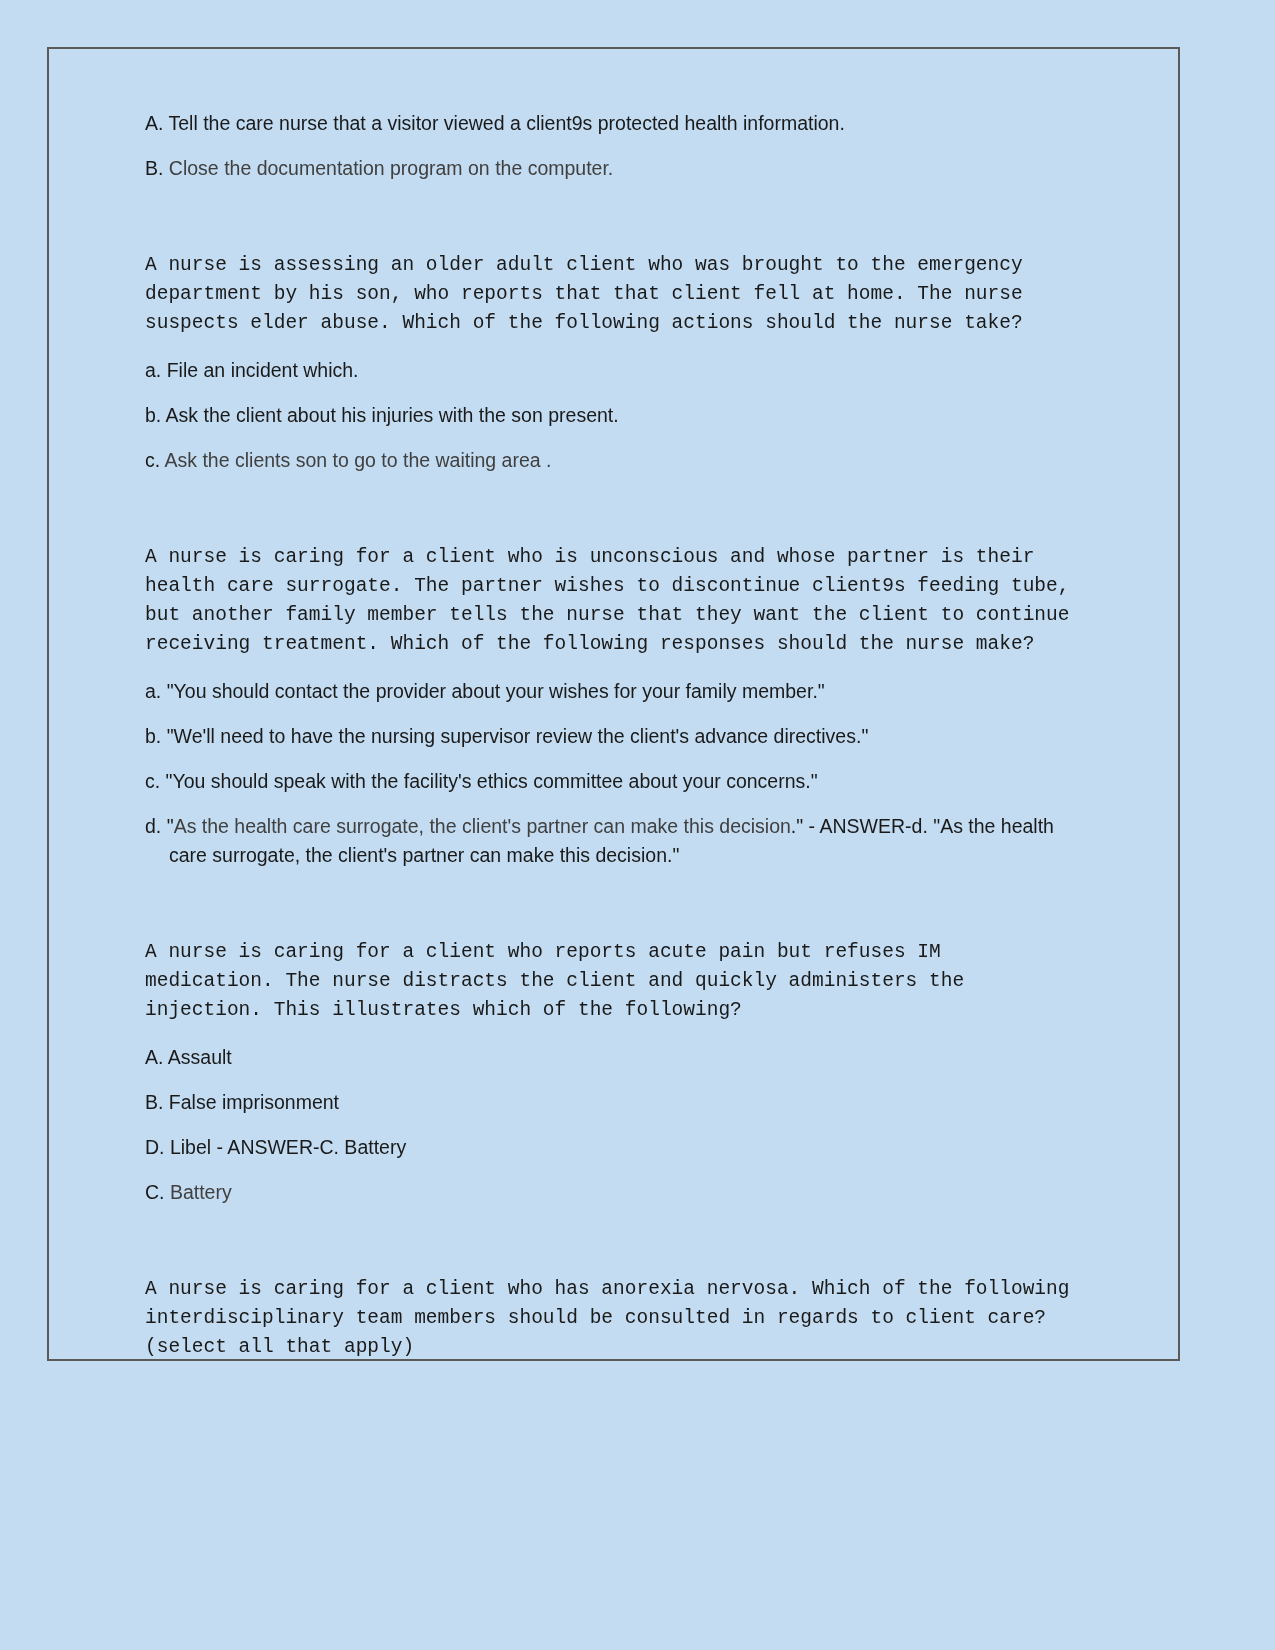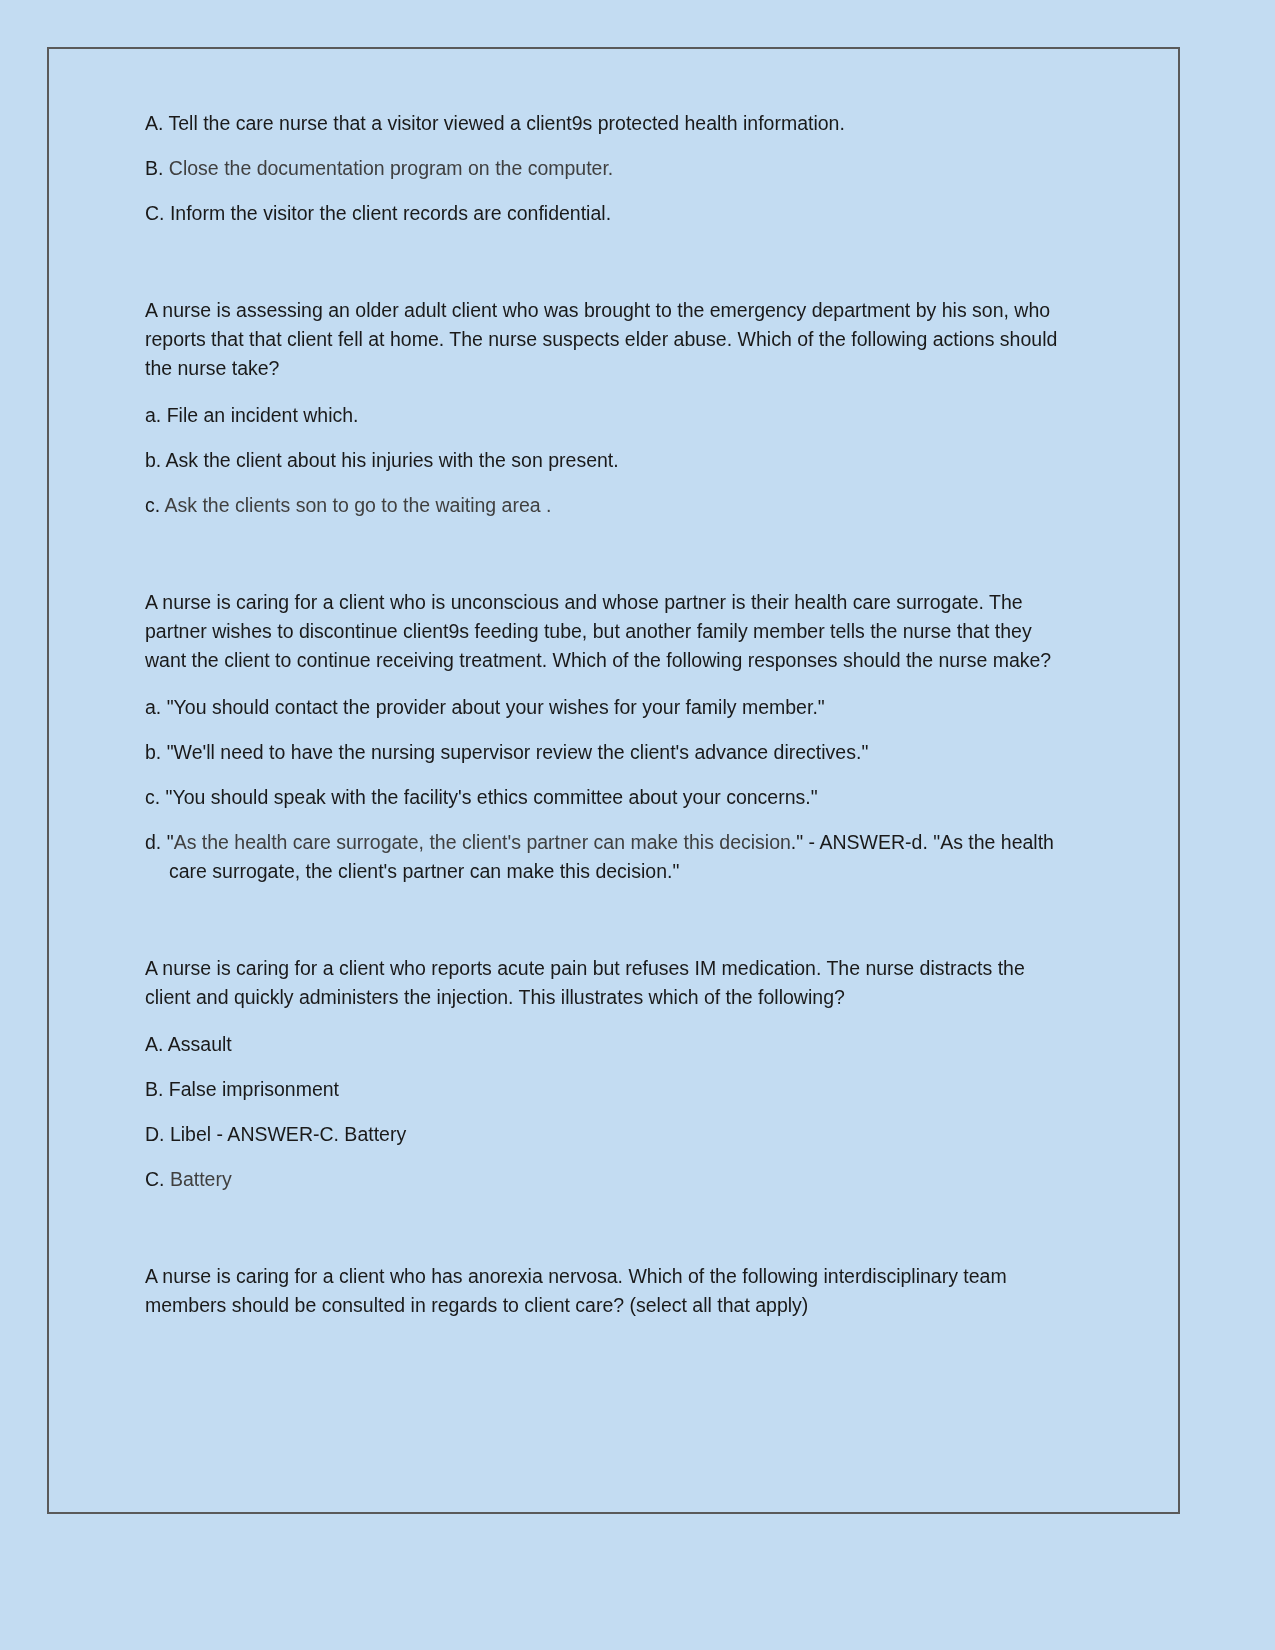--- a/index.html
+++ b/index.html
@@ -10,40 +10,41 @@
     width: 1275px;
     height: 1650px;
     background: #c3dcf2;
     font-family: "Liberation Sans", sans-serif;
   }
   .page {
     position: absolute;
     left: 47px;
     top: 47px;
     width: 1133px;
-    height: 1467px;
+    height: 1314px;
     border: 2px solid #5a5a5a;
     background: #c3dcf2;
     box-sizing: border-box;
   }
   .content {
     position: absolute;
     left: 96px;
     top: 60px;
     width: 930px;
   }
   .para {
     font-size: 19.5px;
     line-height: 29px;
     color: #1a1a1a;
     margin: 0 0 16px 0;
     text-align: left;
   }
   .para.q {
     margin-bottom: 18px;
+    font-family: Liberation Mono, monospace;
   }
   .opt {
     font-size: 19.5px;
     line-height: 29px;
     color: #1a1a1a;
     margin: 0 0 16px 0;
     padding-left: 24px;
     text-indent: -24px;
   }
   .opt .lbl {
@@ -59,21 +60,20 @@
 </head>
 <body>
 
 <div class="page">
   <div class="content">
 
     <p class="opt"><span class="lbl">A.</span> <span>Tell the care nurse that a visitor viewed a client9s protected health information.</span></p>
 
     <p class="opt"><span class="lbl">B.</span> <span class="hl">Close the documentation program on the computer.</span></p>
 
-    <p class="opt"><span class="lbl">C.</span> <span>Inform the visitor the client records are confidential.</span></p>
 
 
     <div class="spacer-lg"></div>
 
     <p class="para q">A nurse is assessing an older adult client who was brought to the emergency department by his son, who reports that that client fell at home. The nurse suspects elder abuse. Which of the following actions should the nurse take?</p>
 
     <p class="opt"><span class="lbl">a.</span> <span>File an incident which.</span></p>
 
     <p class="opt"><span class="lbl">b.</span> <span>Ask the client about his injuries with the son present.</span></p>
 

